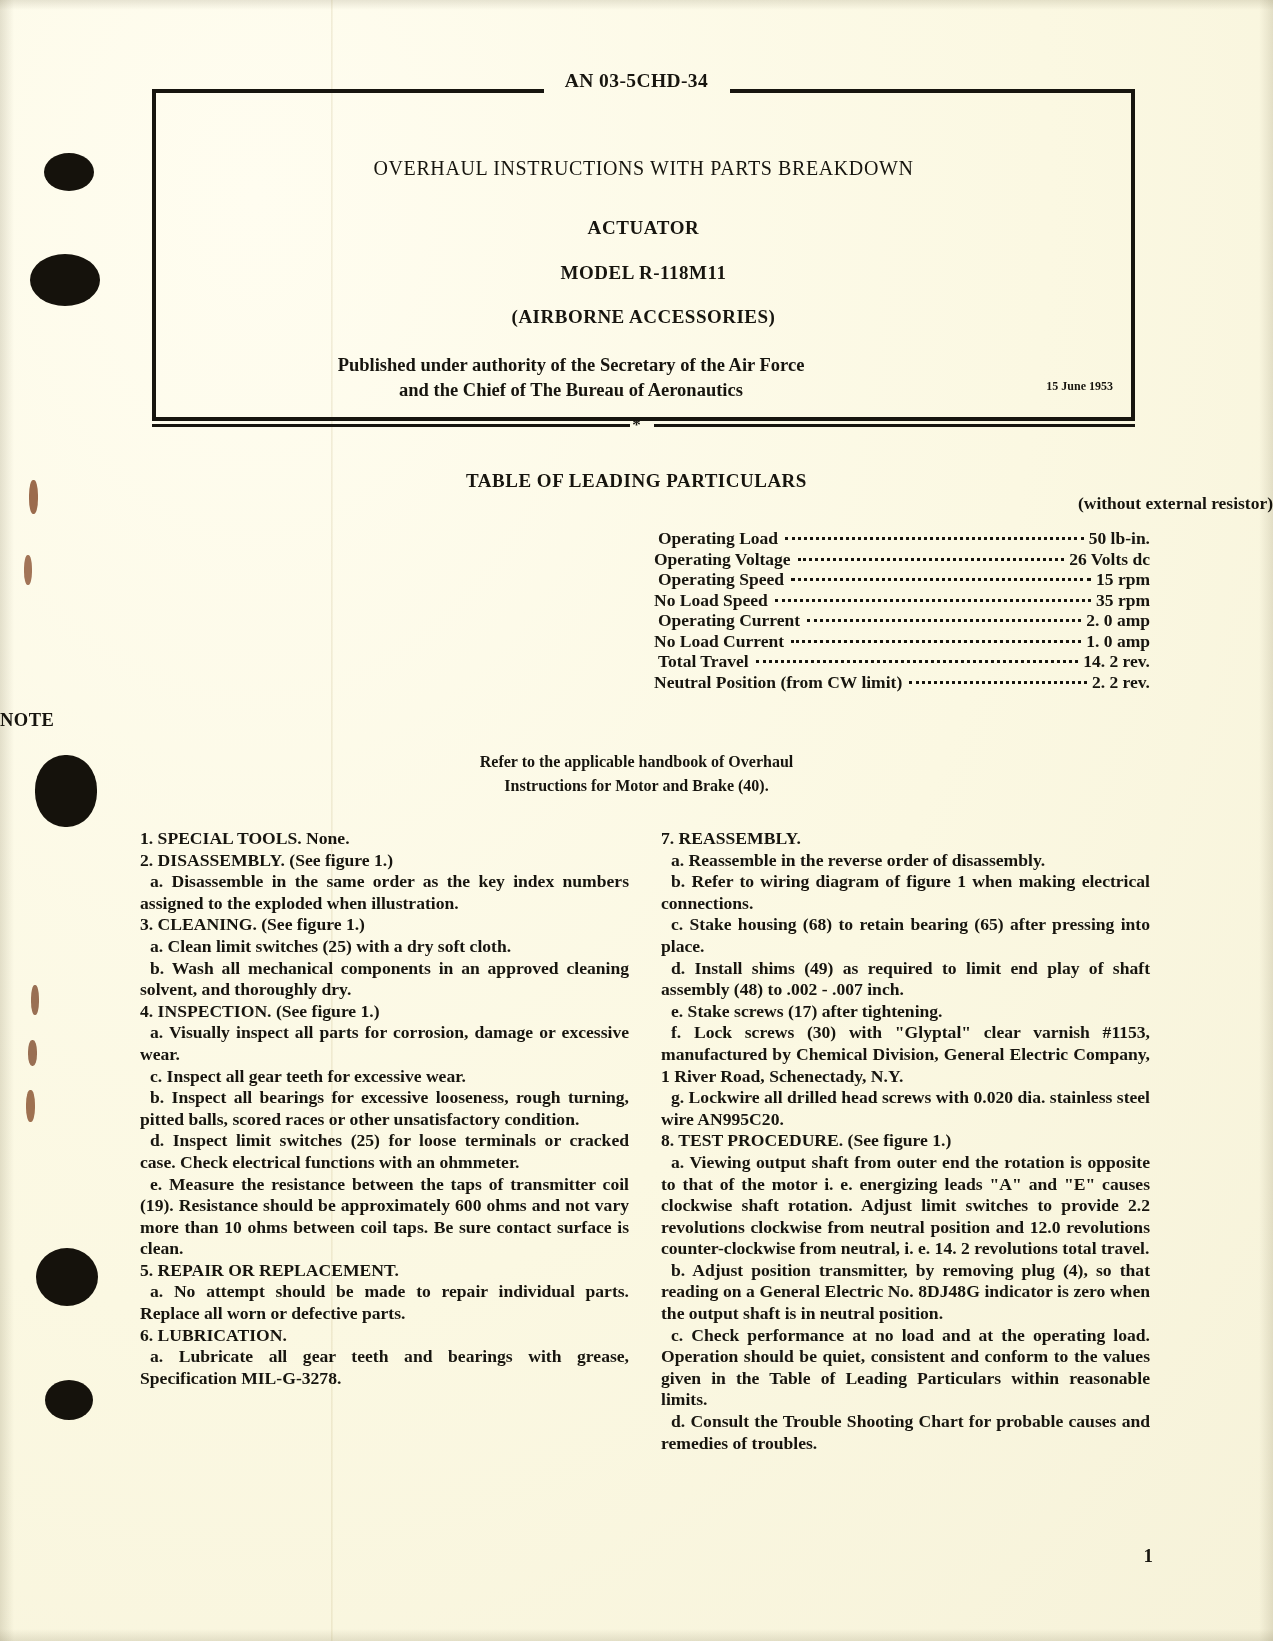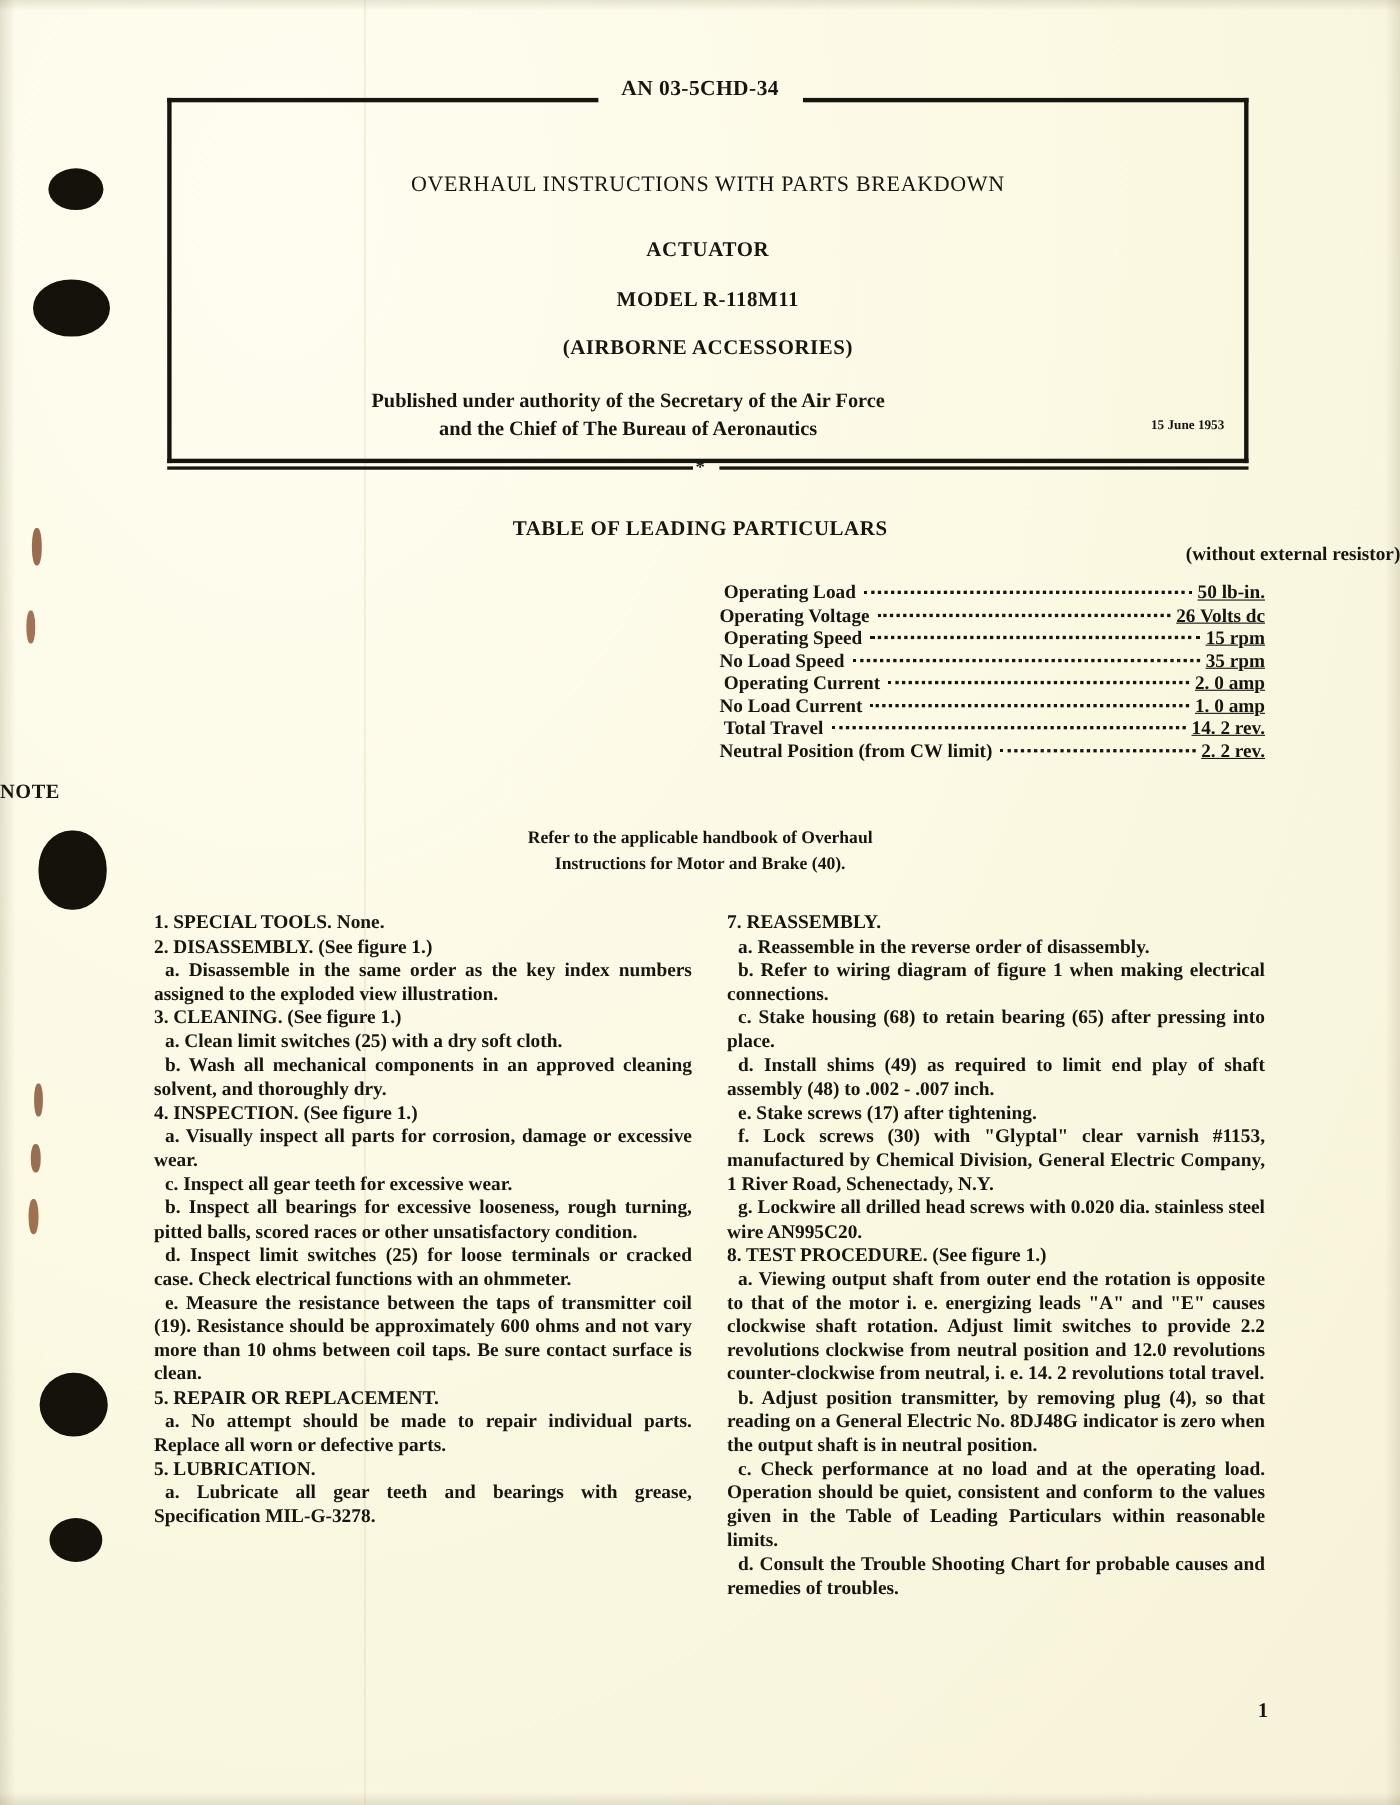--- a/index.html
+++ b/index.html
@@ -77,21 +77,21 @@
   .lpcell{display:flex;align-items:baseline;font-size:17.5px;font-weight:bold;}
   .lpcell.left{width:492px;}
   .lpcell.right{width:496px;margin-left:22px;}
   .lplabel{white-space:nowrap;}
   .lpdots{
     flex:1;margin:0 5px 0 7px;
     border-bottom:3.5px dotted #17150f;
     transform:translateY(-4px);
     min-width:40px;
   }
-  .lpval{white-space:nowrap;text-decoration:underline;}
+  .lpval{white-space:nowrap;}
   
   #note-h{position:absolute;left:0;top:710px;width:1273px;text-align:left;
     font-size:18.5px;font-weight:bold;letter-spacing:.5px;}
   #note-b{position:absolute;left:0;top:750px;width:1273px;text-align:center;
     font-size:16px;font-weight:bold;line-height:24px;}
   
   #cols{position:absolute;left:140px;top:828px;width:1010px;display:flex;}
   .col{width:489px;}
   .col.right{margin-left:32px;}
   .sec{font-size:17.6px;font-weight:bold;line-height:21.6px;}
@@ -202,41 +202,41 @@
   <div>Instructions for Motor and Brake (40).</div>
 </div>
 
 <div id="cols">
   <div class="col" id="col-left">
       <div class="sec">
         <div class="sec-head">1. SPECIAL TOOLS.  None.</div>
       </div>
       <div class="sec">
         <div class="sec-head">2. DISASSEMBLY.  (See figure 1.)</div>
-        <div class="item">a. Disassemble in the same order as the key index numbers assigned to the exploded view illustration.</div>
+        <div class="item">a. Disassemble in the same order as the key index numbers assigned to the exploded when illustration.</div>
       </div>
       <div class="sec">
         <div class="sec-head">3. CLEANING.  (See figure 1.)</div>
         <div class="item nj">a. Clean limit switches (25) with a dry soft cloth.</div>
         <div class="item">b. Wash all mechanical components in an approved cleaning solvent, and thoroughly dry.</div>
       </div>
       <div class="sec">
         <div class="sec-head">4. INSPECTION.  (See figure 1.)</div>
         <div class="item">a. Visually inspect all parts for corrosion, damage or excessive wear.</div>
         <div class="item nj">c. Inspect all gear teeth for excessive wear.</div>
         <div class="item">b. Inspect all bearings for excessive looseness, rough turning, pitted balls, scored races or other unsatisfactory condition.</div>
         <div class="item">d. Inspect limit switches (25) for loose terminals or cracked case.  Check electrical functions with an ohmmeter.</div>
         <div class="item">e. Measure the resistance between the taps of transmitter coil (19).  Resistance should be approximately 600 ohms and not vary more than 10 ohms between coil taps.  Be sure contact surface is clean.</div>
       </div>
       <div class="sec">
         <div class="sec-head">5. REPAIR OR REPLACEMENT.</div>
         <div class="item">a. No attempt should be made to repair individual parts.  Replace all worn or defective parts.</div>
       </div>
       <div class="sec">
-        <div class="sec-head">5. LUBRICATION.</div>
+        <div class="sec-head">6. LUBRICATION.</div>
         <div class="item">a. Lubricate all gear teeth and bearings with grease, Specification MIL-G-3278.</div>
       </div>
     </div>
   <div class="col right" id="col-right">
       <div class="sec">
         <div class="sec-head">7. REASSEMBLY.</div>
         <div class="item nj">a. Reassemble in the reverse order of disassembly.</div>
         <div class="item">b. Refer to wiring diagram of figure 1 when making electrical connections.</div>
         <div class="item">c. Stake housing (68) to retain bearing (65) after pressing into place.</div>
         <div class="item">d. Install shims (49) as required to limit end play of shaft assembly (48) to .002 - .007 inch.</div>

